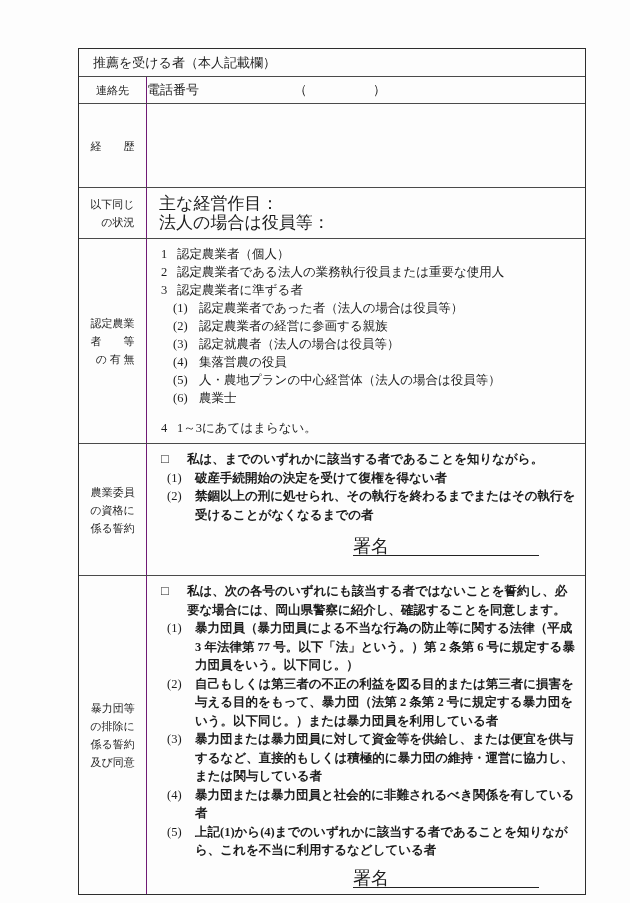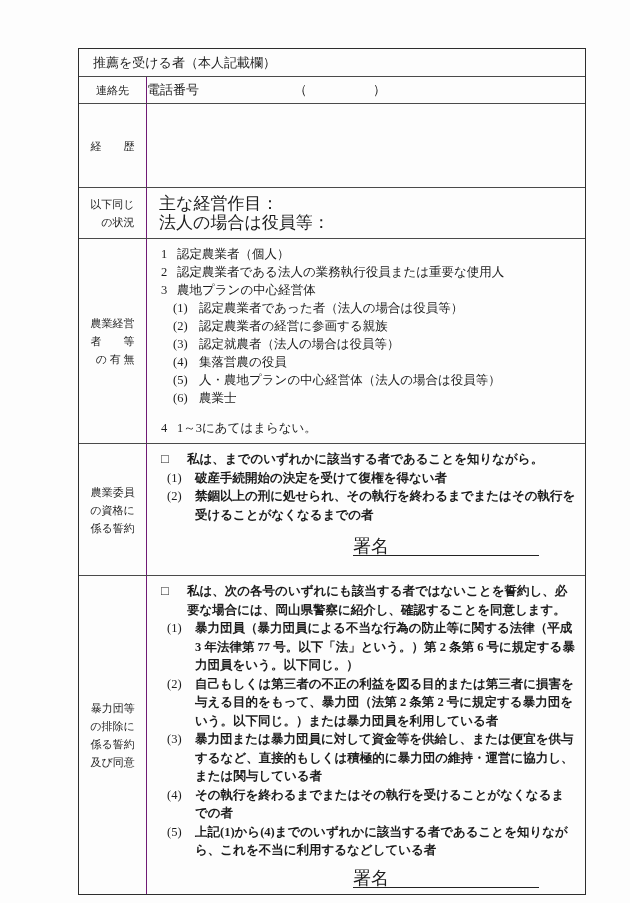--- a/index.html
+++ b/index.html
@@ -88,38 +88,38 @@
     <div class="row farmingrow">
       <div class="labelcell">以下同じ
 の状況</div>
       <div class="contentcell">
         <div>主な経営作目：</div>
         <div>法人の場合は役員等：</div>
       </div>
     </div>
 
     <div class="row certrow">
-      <div class="labelcell">農業経営
+      <div class="labelcell">認定農業
 者　　等
 の 有 無</div>
       <div class="contentcell">
 
           <div class="cert-item">
             <span class="num">1</span>
             <span class="txt">認定農業者（個人）</span>
           </div>
 
           <div class="cert-item">
             <span class="num">2</span>
             <span class="txt">認定農業者である法人の業務執行役員または重要な使用人</span>
           </div>
 
           <div class="cert-item">
             <span class="num">3</span>
-            <span class="txt">農地プランの中心経営体</span>
+            <span class="txt">認定農業者に準ずる者</span>
           </div>
 
           <div class="cert-item sub">
             <span class="num">(1)</span>
             <span class="txt">認定農業者であった者（法人の場合は役員等）</span>
           </div>
 
           <div class="cert-item sub">
             <span class="num">(2)</span>
             <span class="txt">認定農業者の経営に参画する親族</span>
@@ -201,21 +201,21 @@
               <span class="txt">自己もしくは第三者の不正の利益を図る目的または第三者に損害を与える目的をもって、暴力団（法第 2 条第 2 号に規定する暴力団をいう。以下同じ。）または暴力団員を利用している者</span>
             </div>
 
             <div class="pledge-item">
               <span class="num">(3)</span>
               <span class="txt">暴力団または暴力団員に対して資金等を供給し、または便宜を供与するなど、直接的もしくは積極的に暴力団の維持・運営に協力し、または関与している者</span>
             </div>
 
             <div class="pledge-item">
               <span class="num">(4)</span>
-              <span class="txt">その執行を終わるまでまたはその執行を受けることがなくなるまでの者</span>
+              <span class="txt">暴力団または暴力団員と社会的に非難されるべき関係を有している者</span>
             </div>
 
             <div class="pledge-item">
               <span class="num">(5)</span>
               <span class="txt">上記(1)から(4)までのいずれかに該当する者であることを知りながら、これを不当に利用するなどしている者</span>
             </div>
           </div>
         <div class="sigline">
           <span>署名</span>
         </div>

